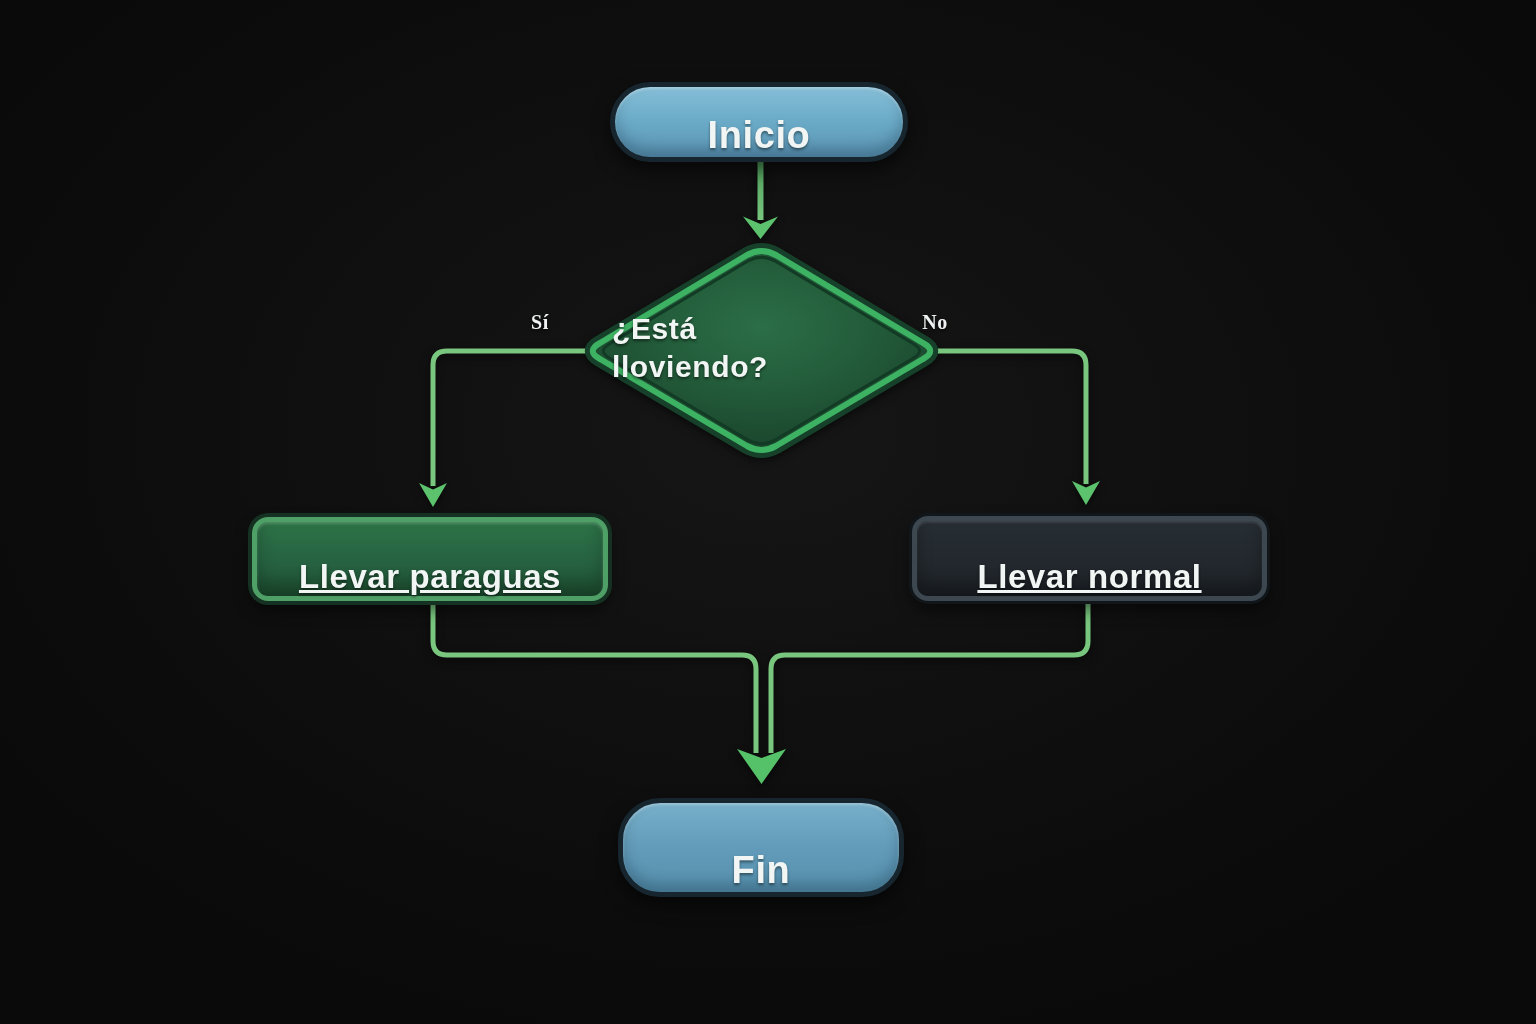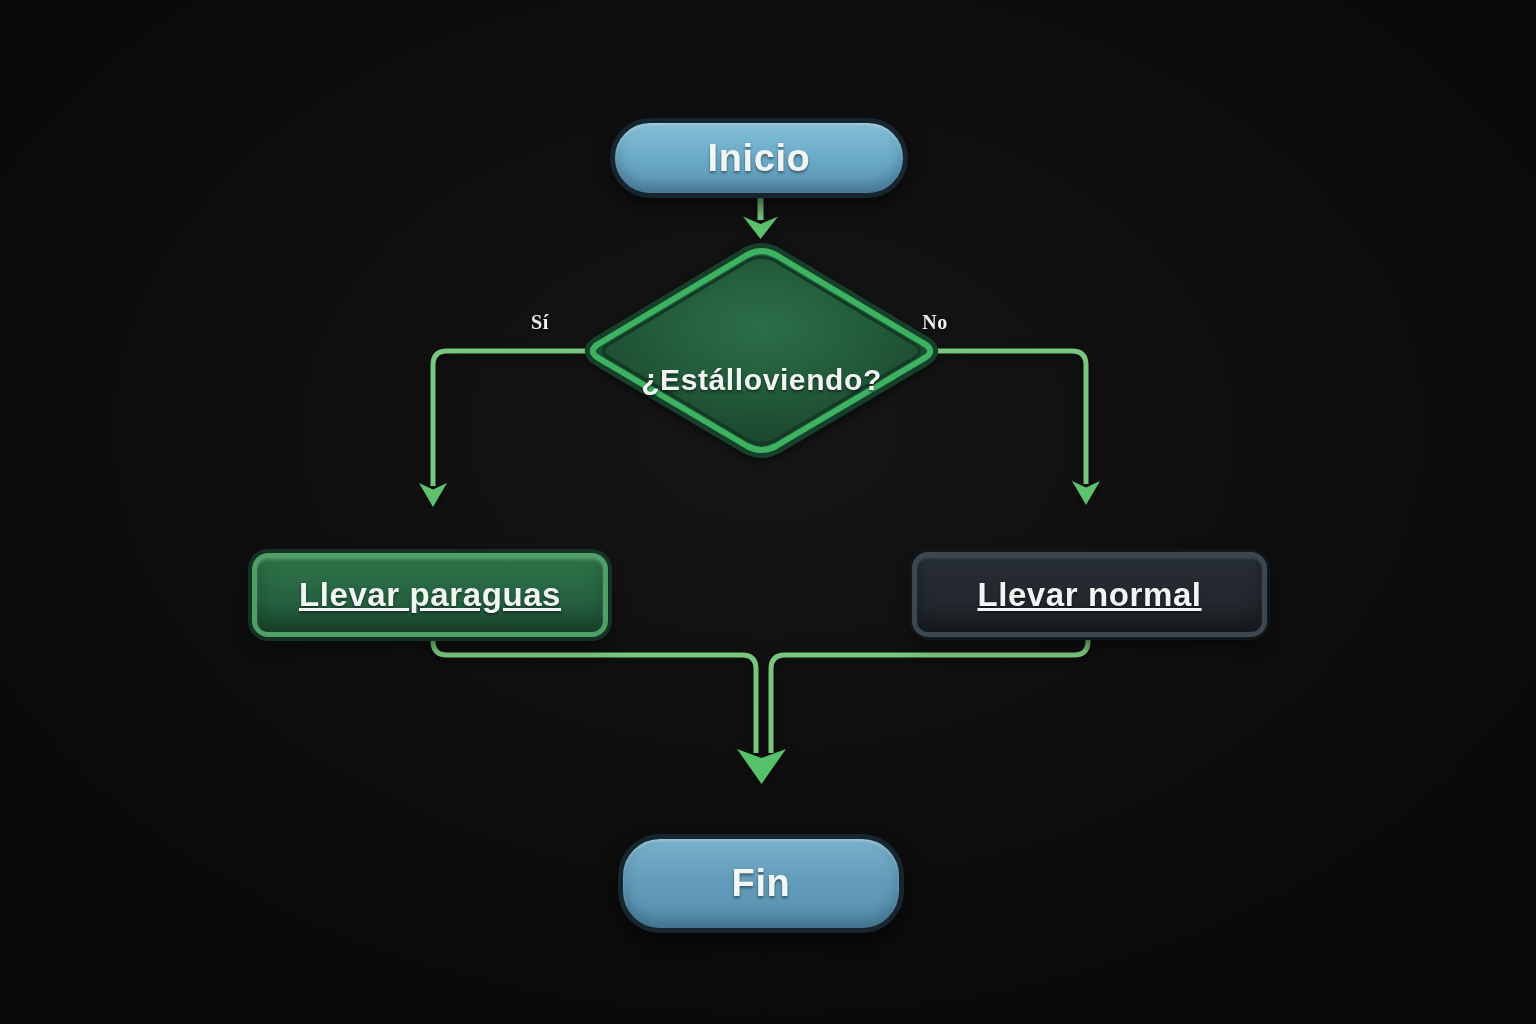--- a/index.html
+++ b/index.html
@@ -29,27 +29,26 @@
   .head { fill: #5cc26d; }
   .head-big { fill: #55c168; }
   .dia-rim  { fill: none; stroke: #16402a; stroke-width: 16; stroke-linejoin: round; }
   .dia-main { fill: url(#gDia); stroke: #3db262; stroke-width: 6; stroke-linejoin: round; }
   .dia-seam { fill: none; stroke: #123a24; stroke-width: 3; stroke-linejoin: round; }
 
   .node {
     position: absolute;
     box-sizing: border-box;
     display: flex;
-    align-items: center;
+    align-items: flex-end;
     justify-content: center;
     color: #f1f5f4;
     font-weight: 700;
     letter-spacing: 0.6px;
     text-shadow: 0 2px 3px rgba(0,0,0,0.45);
-    margin-top: 36px;
   }
   .pill {
     border-radius: 42px;
     border: 5px solid #17252e;
     font-size: 38px;
     box-shadow: 0 8px 18px rgba(0,0,0,0.55),
                 inset 0 2px 3px rgba(255,255,255,0.30),
                 inset 0 -8px 14px rgba(0,20,35,0.25);
   }
   .pill.start {
@@ -78,22 +77,22 @@
     background: linear-gradient(180deg, #272e34 0%, #22282d 55%, #1c2126 100%);
     border: 5px solid #3c4750;
     box-shadow: 0 0 0 3px #11161a, 0 8px 16px rgba(0,0,0,0.55),
                 inset 0 2px 2px rgba(255,255,255,0.10),
                 inset 0 -10px 16px rgba(0,0,0,0.30);
   }
   .decision-label {
     position: absolute;
     left: 612px; top: 297px; width: 299px; height: 102px;
     display: flex;
-    flex-direction: row;
-    align-items: flex-end;
+    flex-direction: column;
+    align-items: flex-start;
     justify-content: center;
     color: #f1f5f3;
     font-weight: 700;
     font-size: 30px;
     line-height: 38px;
     letter-spacing: 0.6px;
     text-shadow: 0 2px 3px rgba(0,0,0,0.5);
   }
   .edge-label {
     position: absolute;

